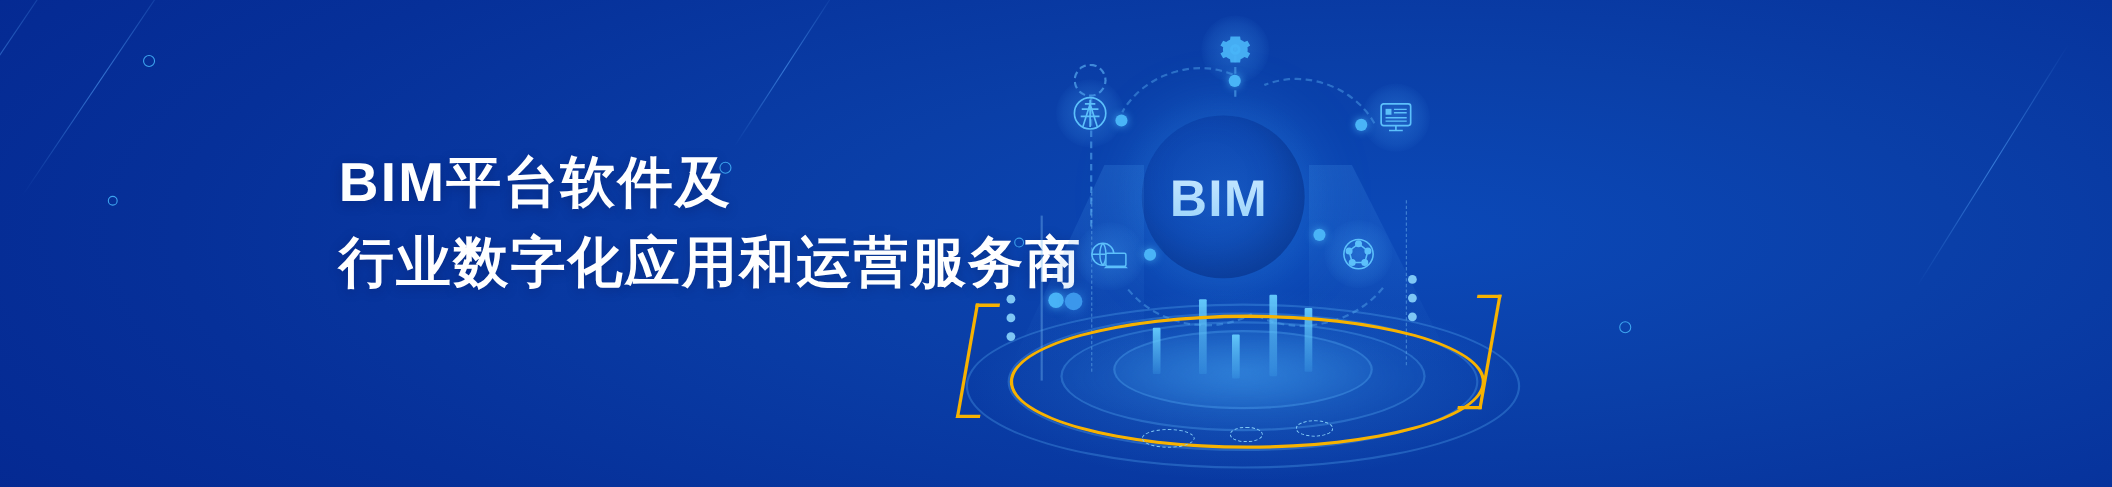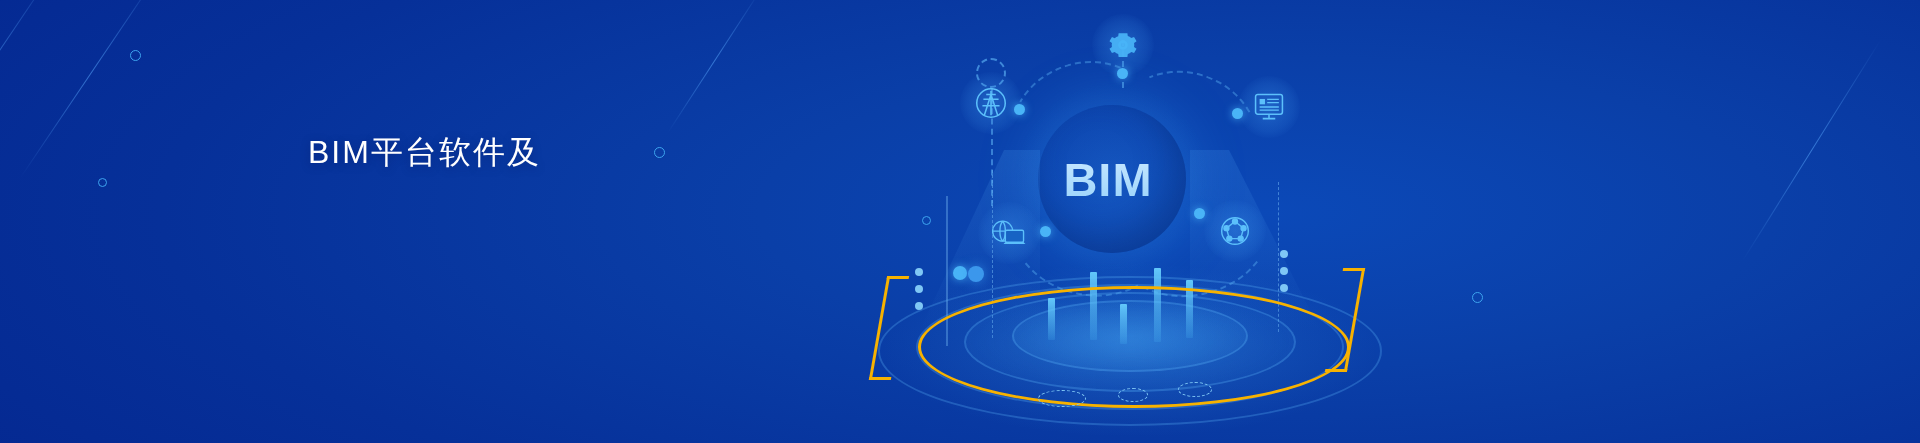--- a/index.html
+++ b/index.html
@@ -15,26 +15,26 @@
     background:
       radial-gradient(120% 160% at 66% 48%, #0b49b8 0%, #0a3fa8 22%, #063099 48%, #04268f 72%, #042385 100%);
     overflow:hidden;
   }
   
   .diag{ position:absolute; background:linear-gradient(to bottom, rgba(90,170,255,0), rgba(90,170,255,.55), rgba(90,170,255,0)); transform-origin:top left; pointer-events:none; }
   .ring-dot{ position:absolute; border-radius:50%; border:1.5px solid #3da4ef; background:transparent; }
 
   
   #headline{
-    position:absolute; left:308px; top:116px;
+    position:absolute; left:308px; top:130px;
     color:#ffffff;
-    font-size:32px;
+    font-size:50px;
     line-height:72px;
     letter-spacing:2px;
-    font-weight:400;
+    font-weight:700;
     white-space:nowrap;
     text-shadow:0 2px 10px rgba(0,20,80,.35);
   }
   #headline div{ display:block; }
 
   
   #stage{ position:absolute; left:860px; top:0; width:540px; height:443px; }
 
   
   .beam{ position:absolute; background:linear-gradient(to bottom, rgba(70,150,235,.22), rgba(70,150,235,0)); }
@@ -97,20 +97,21 @@
 
   <div class="diag" style="left:760px; top:-10px; width:1.4px; height:170px; transform:rotate(33deg);"></div>
   <div class="ring-dot" style="left:654px; top:147px; width:11px; height:11px;"></div>
   <div class="ring-dot" style="left:922px; top:216px; width:9px; height:9px;"></div>
 
   <div class="diag" style="left:1880px; top:40px; width:1.4px; height:260px; transform:rotate(32deg);"></div>
   <div class="ring-dot" style="left:1472px; top:292px; width:11px; height:11px;"></div>
 
   <div id="headline">
     <div>BIM平台软件及</div>
+    <div>行业数字化应用和运营服务商</div>
   </div>
 
   <div id="stage">
 
     <div class="beam" style="left:60px; top:150px; width:120px; height:180px; clip-path:polygon(70% 0,100% 0,100% 100%,0 100%);"></div>
     <div class="beam" style="left:330px; top:150px; width:130px; height:180px; clip-path:polygon(0 0,30% 0,100% 100%,0 100%);"></div>
 
     <div class="vline" style="left:86px; top:196px; height:150px;"></div>
     <div class="vdash" style="left:132px; top:170px; height:168px;"></div>
     <div class="vdash" style="left:418px; top:182px; height:150px;"></div>

